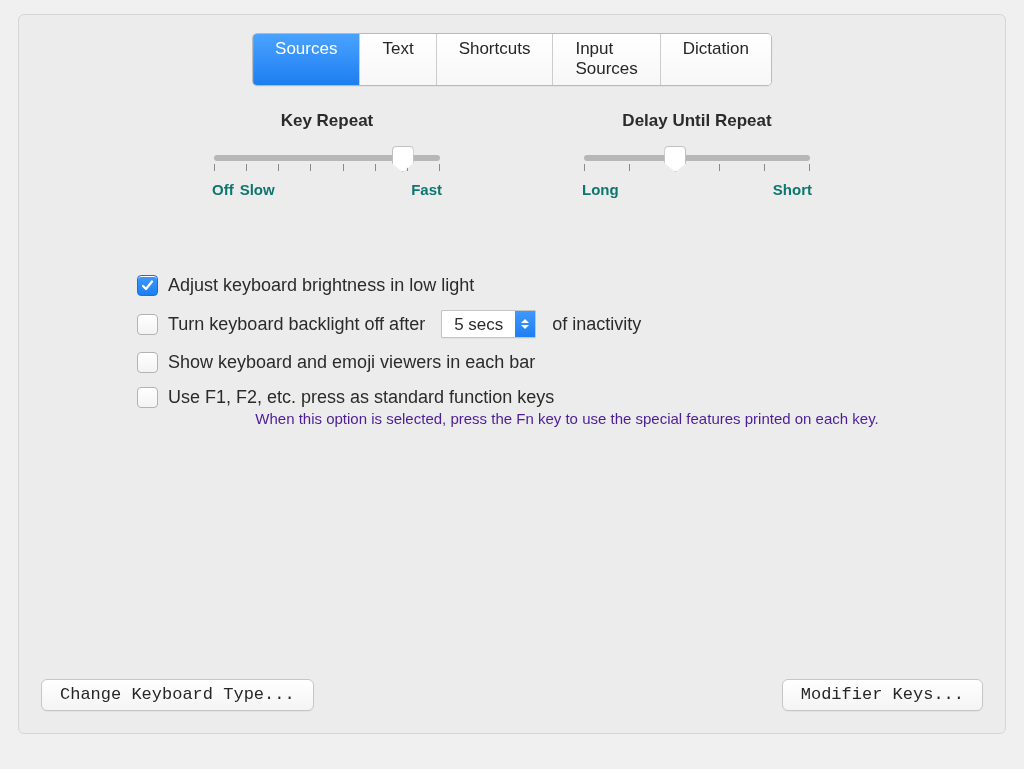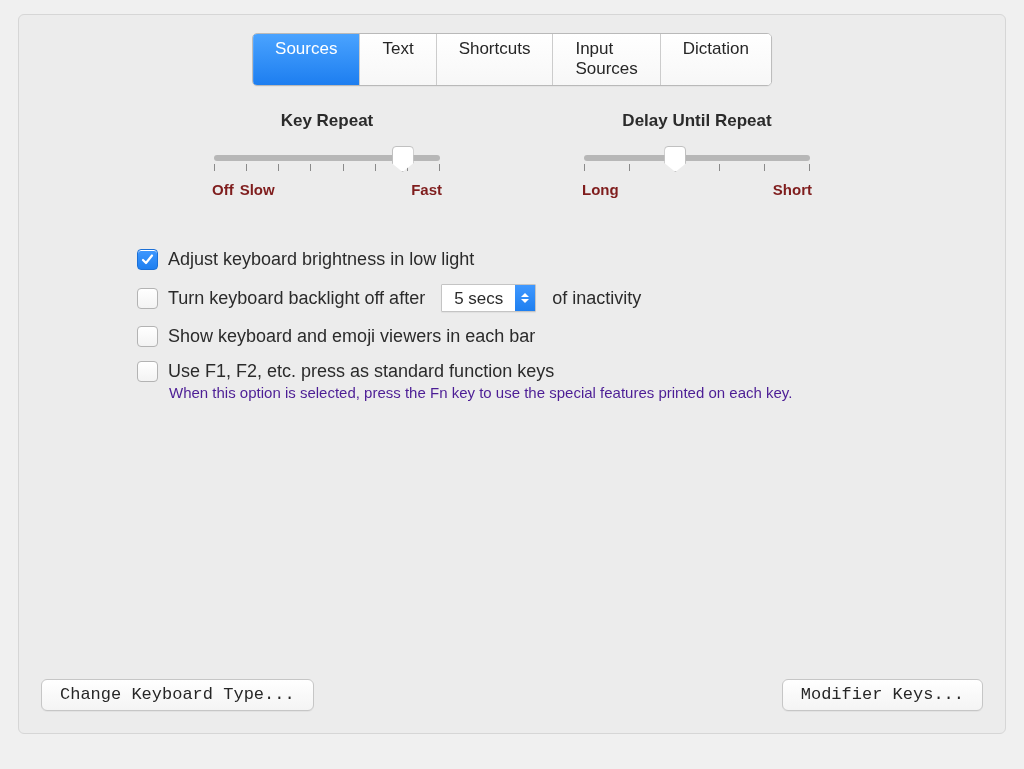--- a/index.html
+++ b/index.html
@@ -101,33 +101,34 @@
     border: 1px solid #c0c0c0;
     border-radius: 4px;
     box-shadow: 0 1px 1px rgba(0,0,0,0.12);
     clip-path: polygon(50% 100%, 0 65%, 0 0, 100% 0, 100% 65%);
   }
   .slider-labels {
     display: flex;
     justify-content: space-between;
     margin-top: 20px;
     font-size: 15px;
-    color: #7f1d1d;
+    color: #0f766e;
   }
   .slider-labels.offslow .left-pair {
     display: flex;
     gap: 6px;
   }
 
   
   .checkbox-list {
     position: absolute;
-    top: 234px;
+    top: 260px;
     left: 118px;
     right: 40px;
+    text-align: center;
   }
   .check-row {
     display: flex;
     align-items: center;
     gap: 10px;
     margin-bottom: 14px;
     font-size: 18px;
   }
   .hint {
     margin: 2px 0 0 32px;

